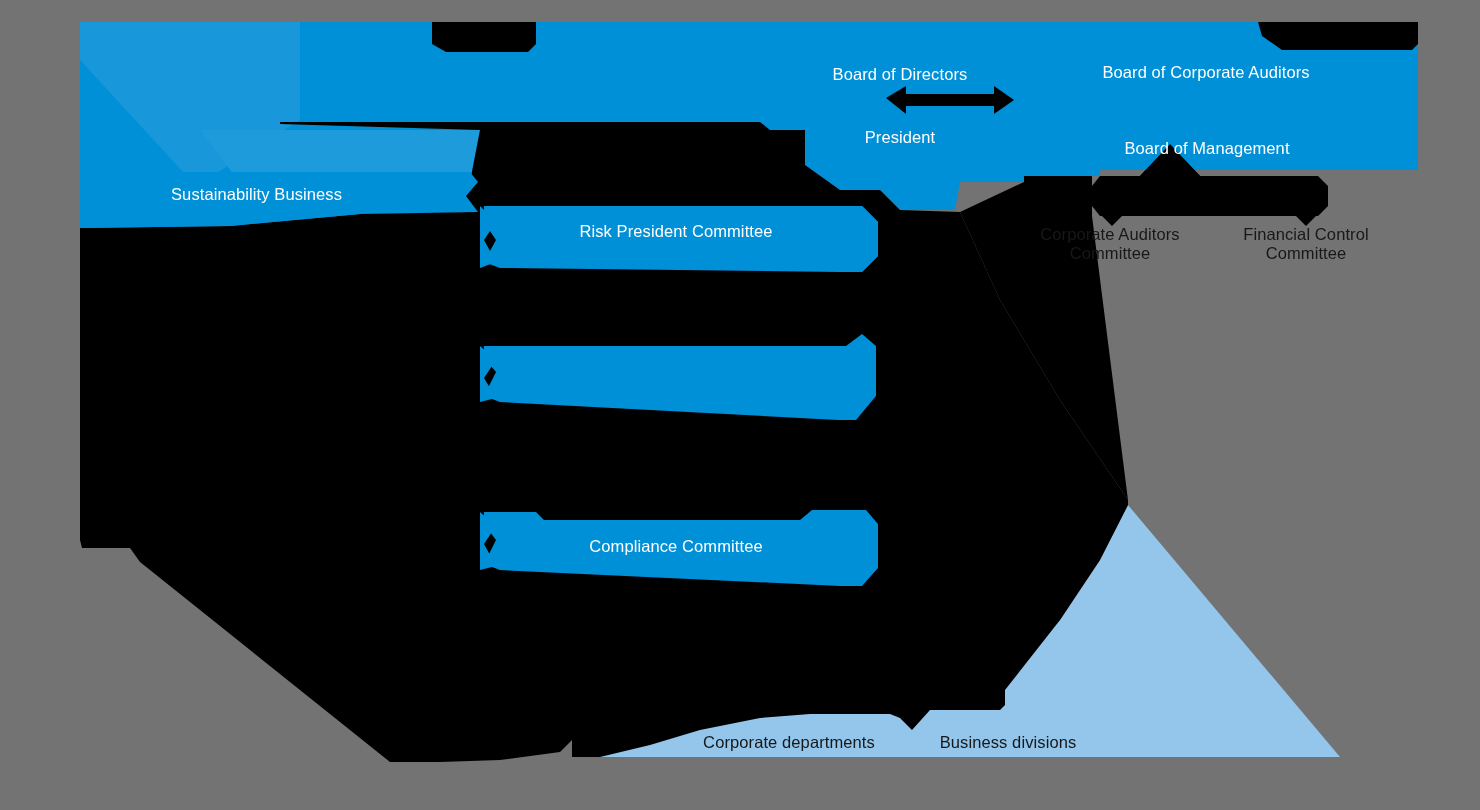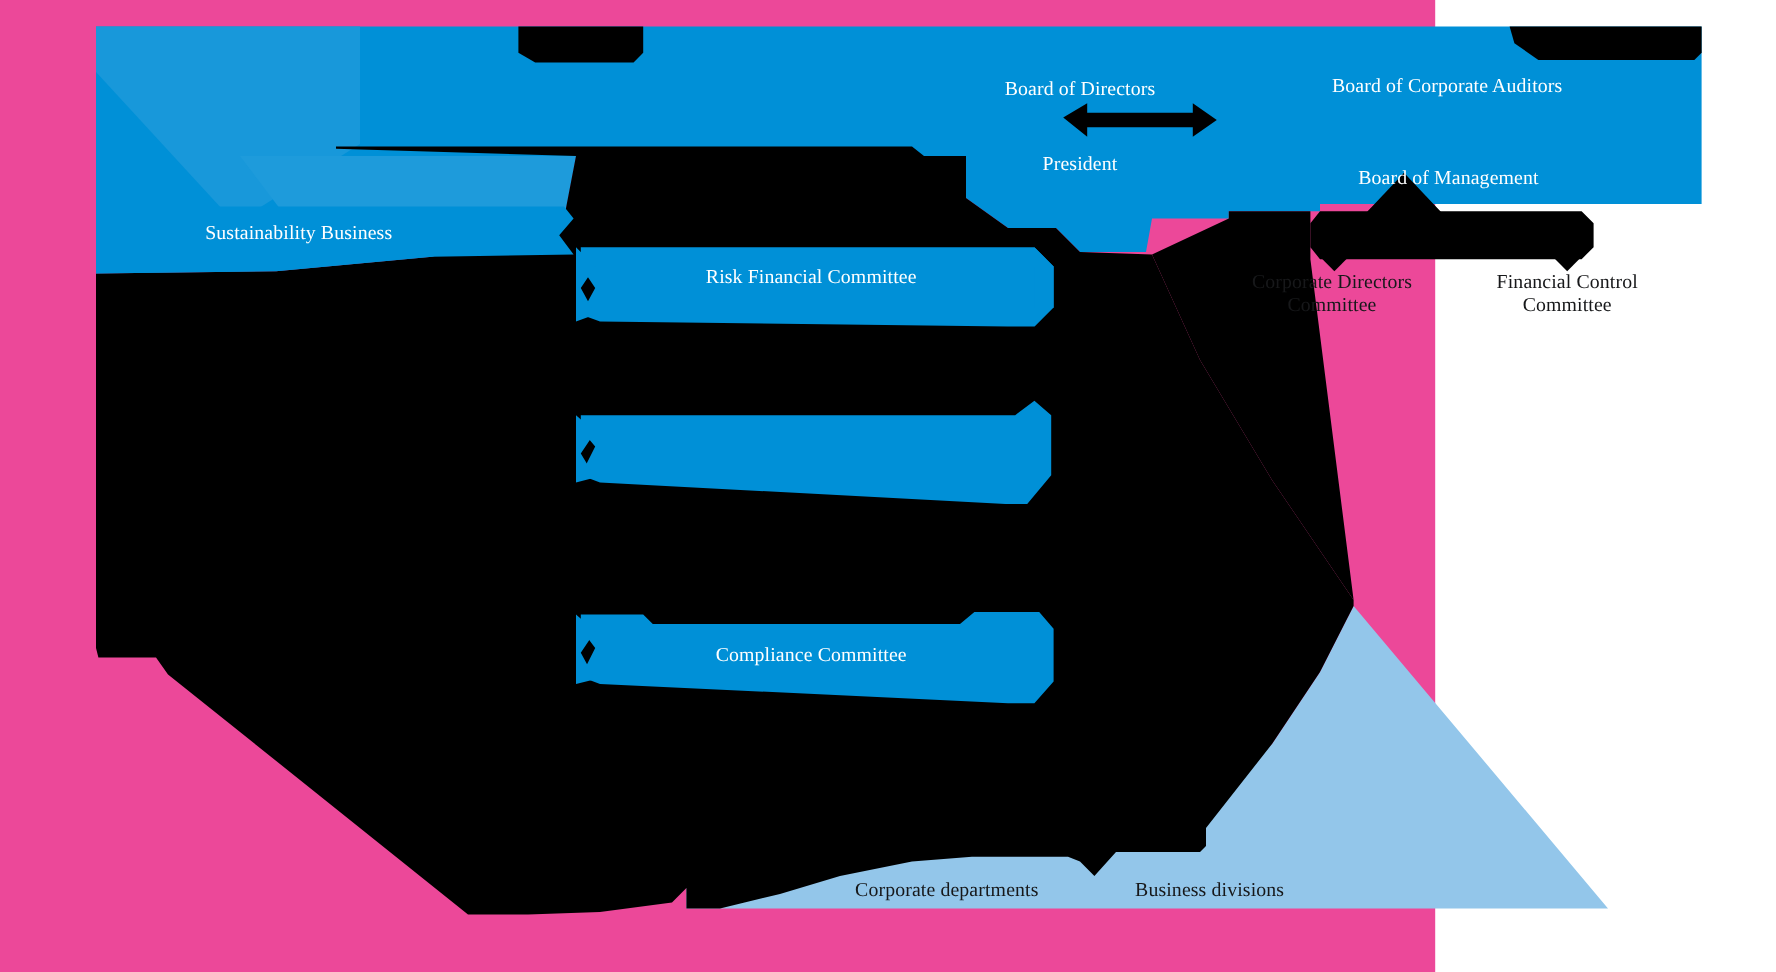--- a/index.html
+++ b/index.html
@@ -8,24 +8,23 @@
     background: #ffffff;
   }
   body {
     width: 1480px;
     height: 810px;
     font-family: "Liberation Sans", sans-serif;
     overflow: hidden;
   }
   #diagram-root {
     position: relative;
-    width: 1196px;
+    width: 1480px;
     height: 810px;
-    background: #ec4899;
-    font-family: Liberation Serif, serif;
+    background: #737373;
   }
   #diagram-svg {
     position: absolute;
     left: 0;
     top: 0;
     width: 1480px;
     height: 810px;
   }
   .label {
     position: absolute;
@@ -144,26 +143,26 @@
   <div class="label label-white label-center" style="left:900px; top:64px;">Board of Directors</div>
 
   <div class="label label-white label-center" style="left:900px; top:127px;">President</div>
 
   <div class="label label-white label-center" style="left:1206px; top:62px;">Board of Corporate Auditors</div>
 
   <div class="label label-white label-center" style="left:1207px; top:103px;margin-top:35px;">Board of Management</div>
 
   <div class="label label-white" style="left:171px; top:184px;">Sustainability Business</div>
 
-  <div class="label label-white label-center" style="left:676px; top:221px;">Risk Financial Committee</div>
+  <div class="label label-white label-center" style="left:676px; top:221px;">Risk President Committee</div>
 
 
   <div class="label label-white label-center" style="left:676px; top:536px;">Compliance Committee</div>
 
-  <div class="label label-dark label-two-line" style="left:1110px; top:225px; width:190px;"><span>Corporate Directors</span><br><span>Committee</span></div>
+  <div class="label label-dark label-two-line" style="left:1110px; top:225px; width:190px;"><span>Corporate Auditors</span><br><span>Committee</span></div>
 
   <div class="label label-dark label-two-line" style="left:1306px; top:225px; width:190px;"><span>Financial Control</span><br><span>Committee</span></div>
 
   <div class="label label-dark label-center" style="left:789px; top:732px;">Corporate departments</div>
 
   <div class="label label-dark label-center" style="left:1008px; top:732px;">Business divisions</div>
 
 </div>
 
 </body></html>

